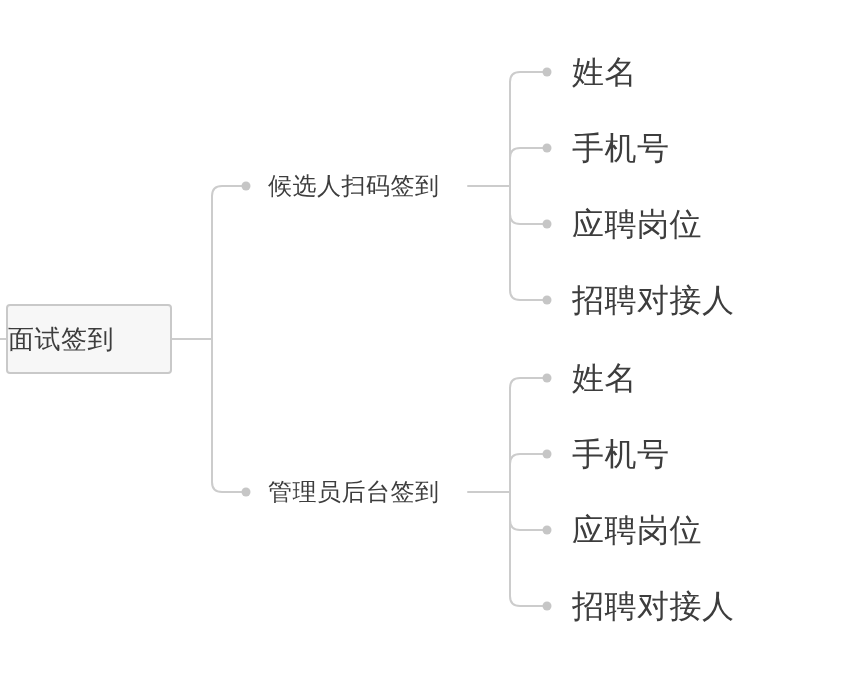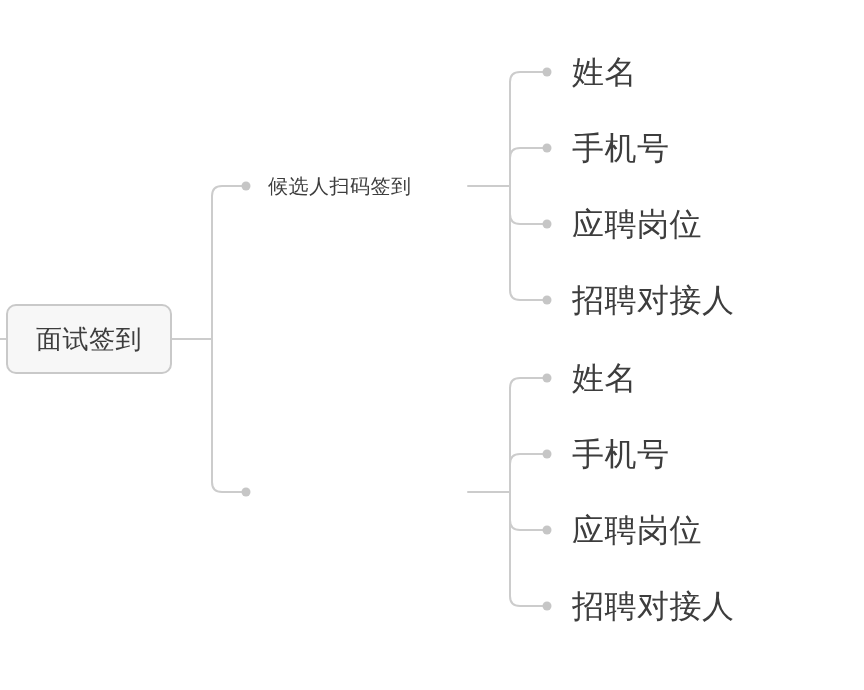--- a/index.html
+++ b/index.html
@@ -36,36 +36,36 @@
   .connector-svg circle {
     fill: var(--dot);
     stroke: none;
   }
   .root-node {
     position: absolute;
     left: 6px; top: 304px;
     width: 166px; height: 70px;
     background: var(--root_fill);
     border: 2px solid var(--root_border);
-    border-radius: 10px;
+    border-radius: 4px;
     display: flex;
     align-items: center;
-    justify-content: center;
+    justify-content: flex-start;
     cursor: default;
   }
   .root-node .label {
     font-size: 26px;
     color: var(--text);
     letter-spacing: 0.5px;
   }
   .branch-label {
     position: absolute;
     height: 36px;
     line-height: 36px;
-    font-size: 20px;
+    font-size: 24px;
     color: var(--text);
     letter-spacing: 0.5px;
     white-space: nowrap;
     cursor: default;
   }
   .leaf-label {
     position: absolute;
     left: 572px;
     height: 34px;
     line-height: 34px;
@@ -108,20 +108,21 @@
     <circle cx="547" cy="454" r="4.5"></circle>
     <circle cx="547" cy="530" r="4.5"></circle>
     <circle cx="547" cy="606" r="4.5"></circle>
   </svg>
 
   <div class="root-node">
     <span class="label">面试签到</span>
   </div>
 
   <div class="branch-label" style="left:268px; top:168px;">候选人扫码签到</div>
+  <div class="branch-label" style="left:268px; top:474px;">管理员后台签到</div>
 
   <div class="leaf-label" style="top:55px;">姓名</div>
   <div class="leaf-label" style="top:131px;">手机号</div>
   <div class="leaf-label" style="top:207px;">应聘岗位</div>
   <div class="leaf-label" style="top:283px;">招聘对接人</div>
 
   <div class="leaf-label" style="top:361px;">姓名</div>
   <div class="leaf-label" style="top:437px;">手机号</div>
   <div class="leaf-label" style="top:513px;">应聘岗位</div>
   <div class="leaf-label" style="top:589px;">招聘对接人</div>

